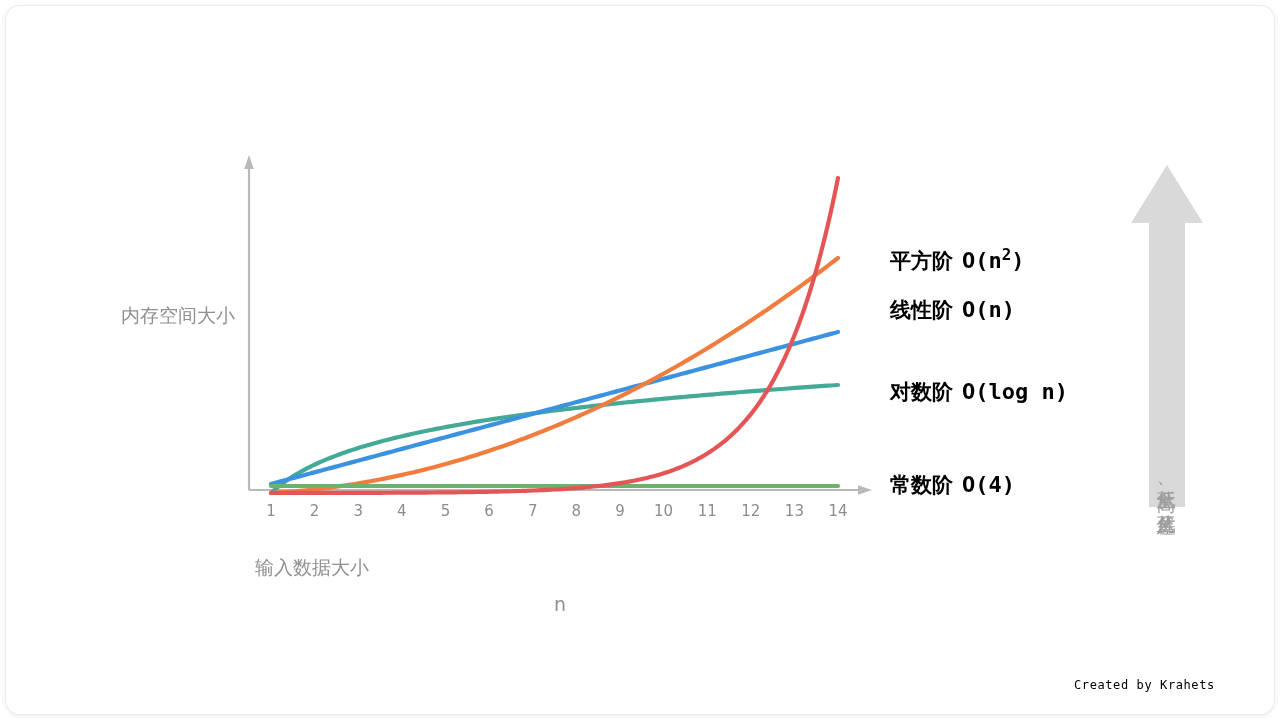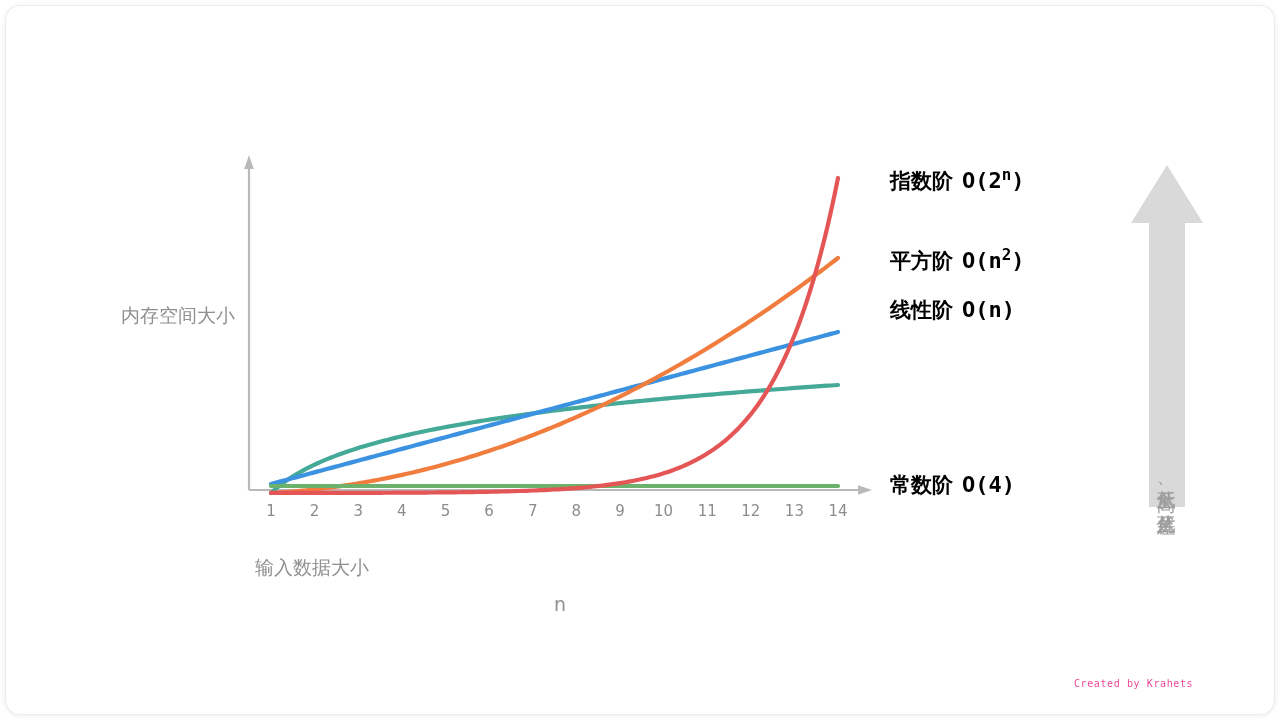--- a/index.html
+++ b/index.html
@@ -147,23 +147,23 @@
     font-family: "DejaVu Sans", sans-serif;
     font-size: 19px;
     letter-spacing: 1px;
     white-space: nowrap;
   }
 
   #watermark {
     position: absolute;
     left: 1068px;
     top: 672px;
-    color: #ec4899;
+    color: #000000;
     font-family: "DejaVu Sans Mono", monospace;
-    font-size: 10px;
+    font-size: 12px;
     letter-spacing: 0.6px;
     white-space: nowrap;
   }
 </style>
 </head>
 <body>
 
 <div id="card">
 
   <svg id="chart-svg" viewBox="0 0 1268 708">
@@ -201,32 +201,32 @@
         <text class="tick-label" x="744.8" y="510">12</text>
         <text class="tick-label" x="788.4" y="510">13</text>
         <text class="tick-label" x="832.0" y="510">14</text>
       </g>
   </svg>
 
   <div class="axis-title" id="y-axis-title">内存空间大小</div>
   <div class="axis-title" id="x-axis-title">输入数据大小</div>
   <div class="axis-title" id="x-axis-var">n</div>
 
-  <div class="legend-row" id="legend-exponential">
-    <span class="legend-cn">指数阶</span><span class="legend-big"><span>O(2</span><sup>n</sup><span>)</span></span>
-  </div>
 
   <div class="legend-row" id="legend-quadratic">
     <span class="legend-cn">平方阶</span><span class="legend-big"><span>O(n</span><sup>2</sup><span>)</span></span>
   </div>
 
   <div class="legend-row" id="legend-linear">
     <span class="legend-cn">线性阶</span><span class="legend-big">O(n)</span>
   </div>
 
+  <div class="legend-row" id="legend-logarithmic">
+    <span class="legend-cn">对数阶</span><span class="legend-big">O(log n)</span>
+  </div>
 
   <div class="legend-row" id="legend-constant">
     <span class="legend-cn">常数阶</span><span class="legend-big">O(4)</span>
   </div>
 
   <div id="arrow-box">
     <svg id="arrow-svg" viewBox="0 0 82 350">
       <polygon id="arrow-shape" points="41,4 77,62 59,62 59,346 23,346 23,62 5,62" fill="#D9D9D9"></polygon>
     </svg>
     <div id="arrow-label">

